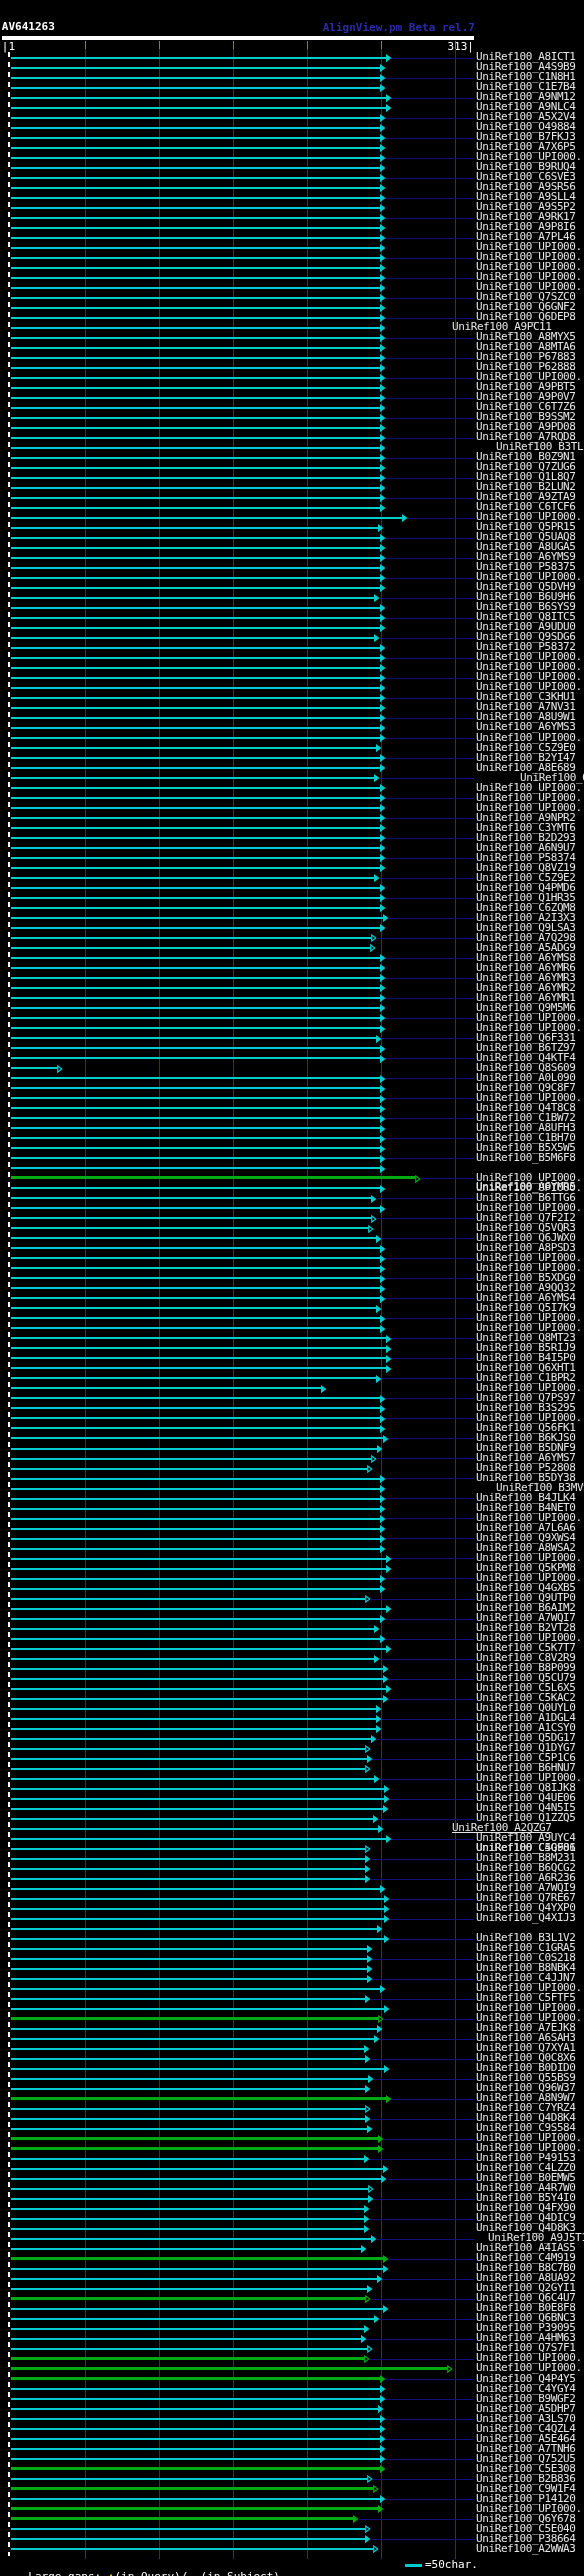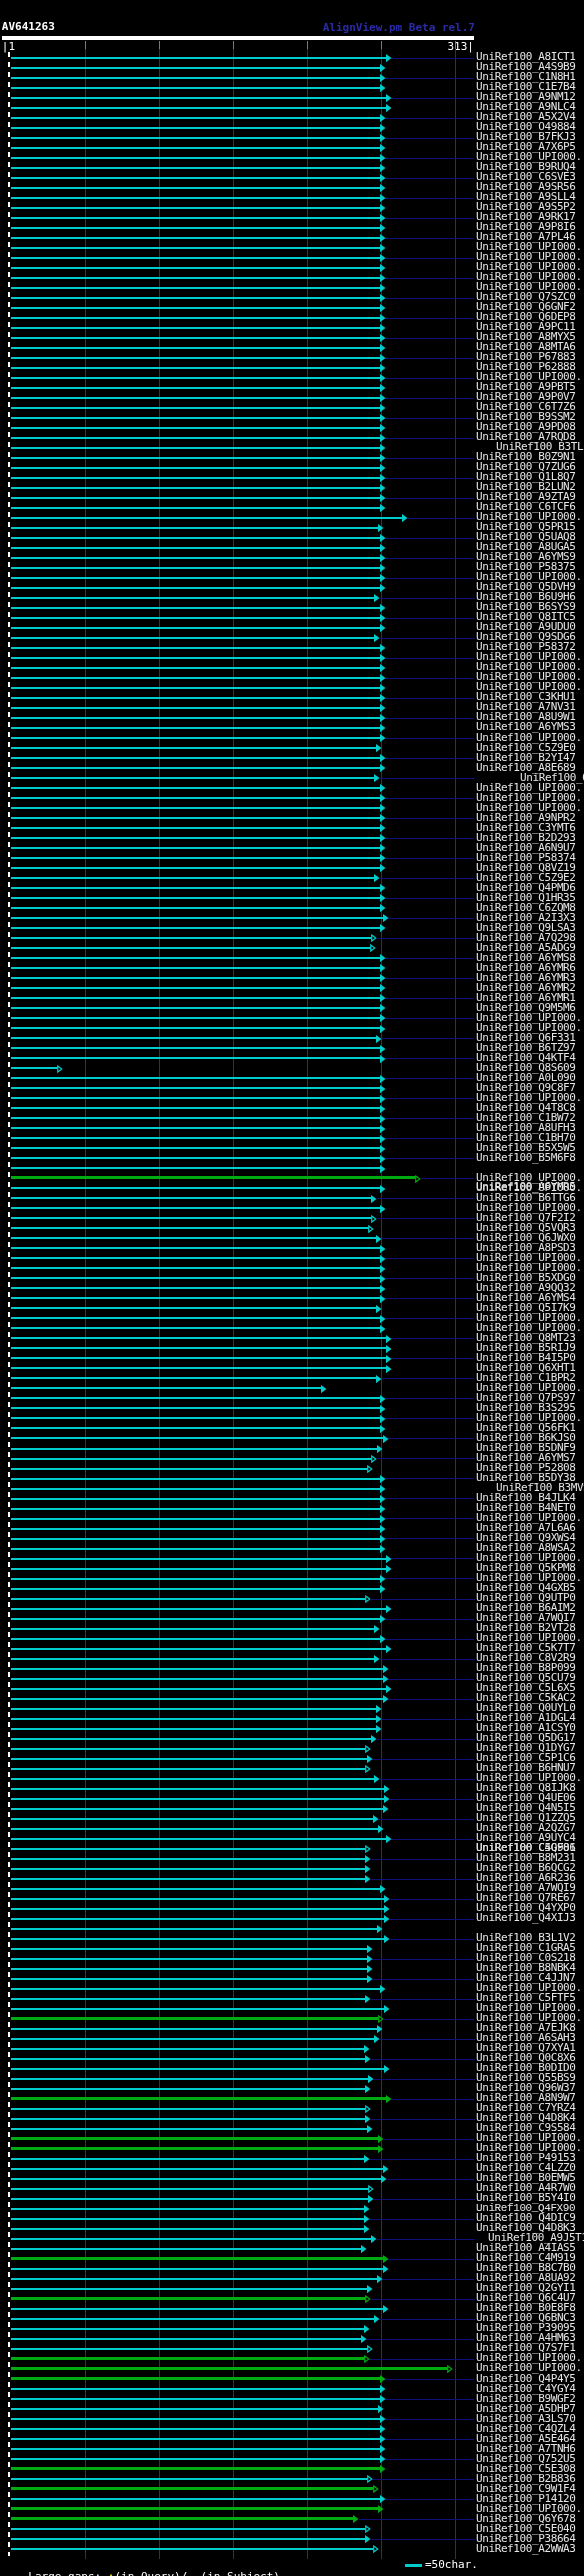--- a/index.html
+++ b/index.html
@@ -182,21 +182,21 @@
       <div style="position: absolute; left: 385px; top: 318px; width: 89px; height: 0.9px; background: rgb(16, 16, 125);"></div>
       <div style="position: absolute; left: 11px; top: 317px; width: 370px; height: 1.8px; background: rgb(0, 204, 204);"></div>
       <svg width="5.5" height="8.2" viewBox="0 0 6 9" style="position: absolute; left: 380px; top: 314px;">
         <path d="M0,0 L6,4.5 L0,9 Z" fill="#00cccc"></path>
       </svg>
       <div class=" hitlabel" style="position: absolute; left: 476px; top: 312px;">UniRef100_Q6DEP8</div>
       <div style="position: absolute; left: 11px; top: 327px; width: 370px; height: 1.8px; background: rgb(0, 204, 204);"></div>
       <svg width="5.5" height="8.2" viewBox="0 0 6 9" style="position: absolute; left: 380px; top: 324px;">
         <path d="M0,0 L6,4.5 L0,9 Z" fill="#00cccc"></path>
       </svg>
-      <div class=" hitlabel" style="position: absolute; left: 476px; top: 322px;">UniRef100_A9PC11</div>
+      <div class=" hitlabel" style="position: absolute; left: 452px; top: 322px;">UniRef100_A9PC11</div>
       <div style="position: absolute; left: 385px; top: 338px; width: 89px; height: 0.9px; background: rgb(16, 16, 125);"></div>
       <div style="position: absolute; left: 11px; top: 337px; width: 370px; height: 1.8px; background: rgb(0, 204, 204);"></div>
       <svg width="5.5" height="8.2" viewBox="0 0 6 9" style="position: absolute; left: 380px; top: 334px;">
         <path d="M0,0 L6,4.5 L0,9 Z" fill="#00cccc"></path>
       </svg>
       <div class=" hitlabel" style="position: absolute; left: 476px; top: 332px;">UniRef100_A8MYX5</div>
       <div style="position: absolute; left: 11px; top: 347px; width: 370px; height: 1.8px; background: rgb(0, 204, 204);"></div>
       <svg width="5.5" height="8.2" viewBox="0 0 6 9" style="position: absolute; left: 380px; top: 344px;">
         <path d="M0,0 L6,4.5 L0,9 Z" fill="#00cccc"></path>
       </svg>
@@ -1007,21 +1007,21 @@
       <div style="position: absolute; left: 378px; top: 1819px; width: 96px; height: 0.9px; background: rgb(16, 16, 125);"></div>
       <div style="position: absolute; left: 11px; top: 1818px; width: 363px; height: 1.8px; background: rgb(0, 204, 204);"></div>
       <svg width="5.5" height="8.2" viewBox="0 0 6 9" style="position: absolute; left: 373px; top: 1815px;">
         <path d="M0,0 L6,4.5 L0,9 Z" fill="#00cccc"></path>
       </svg>
       <div class=" hitlabel" style="position: absolute; left: 476px; top: 1813px;">UniRef100_Q1ZZQ5</div>
       <div style="position: absolute; left: 11px; top: 1828px; width: 368px; height: 1.8px; background: rgb(0, 204, 204);"></div>
       <svg width="5.5" height="8.2" viewBox="0 0 6 9" style="position: absolute; left: 378px; top: 1825px;">
         <path d="M0,0 L6,4.5 L0,9 Z" fill="#00cccc"></path>
       </svg>
-      <div class=" hitlabel" style="position: absolute; left: 476px; top: 1823px;">UniRef100_A2QZG7</div>
+      <div class=" hitlabel" style="position: absolute; left: 452px; top: 1823px; text-decoration: underline;">UniRef100_A2QZG7</div>
       <div style="position: absolute; left: 391px; top: 1839px; width: 83px; height: 0.9px; background: rgb(16, 16, 125);"></div>
       <div style="position: absolute; left: 11px; top: 1838px; width: 376px; height: 1.8px; background: rgb(0, 204, 204);"></div>
       <svg width="5.5" height="8.2" viewBox="0 0 6 9" style="position: absolute; left: 386px; top: 1835px;">
         <path d="M0,0 L6,4.5 L0,9 Z" fill="#00cccc"></path>
       </svg>
       <div class=" hitlabel" style="position: absolute; left: 476px; top: 1833px;">UniRef100_A9UYC4</div>
       <div style="position: absolute; left: 11px; top: 1848px; width: 355px; height: 1.8px; background: rgb(0, 204, 204);"></div>
       <svg width="5.5" height="8.2" viewBox="0 0 6 9" style="position: absolute; left: 365px; top: 1845px;">
         <path d="M0.8,1.2 L5.2,4.5 L0.8,7.8 Z" fill="#000" stroke="#00cccc" stroke-width="1.3"></path>
       </svg>
@@ -1216,21 +1216,21 @@
       <div style="position: absolute; left: 374px; top: 2199px; width: 101px; height: 0.9px; background: rgb(16, 16, 125);"></div>
       <div style="position: absolute; left: 11px; top: 2198px; width: 358px; height: 1.8px; background: rgb(0, 204, 204);"></div>
       <svg width="5.5" height="8.2" viewBox="0 0 6 9" style="position: absolute; left: 368px; top: 2195px;">
         <path d="M0,0 L6,4.5 L0,9 Z" fill="#00cccc"></path>
       </svg>
       <div class=" hitlabel" style="position: absolute; left: 476px; top: 2193px;">UniRef100_B5Y4I0</div>
       <div style="position: absolute; left: 11px; top: 2208px; width: 354px; height: 1.8px; background: rgb(0, 204, 204);"></div>
       <svg width="5.5" height="8.2" viewBox="0 0 6 9" style="position: absolute; left: 364px; top: 2205px;">
         <path d="M0,0 L6,4.5 L0,9 Z" fill="#00cccc"></path>
       </svg>
-      <div class=" hitlabel" style="position: absolute; left: 476px; top: 2203px; font-family: Liberation Mono, monospace;">UniRef100_Q4FX90</div>
+      <div class=" hitlabel" style="position: absolute; left: 476px; top: 2203px;">UniRef100_Q4FX90</div>
       <div style="position: absolute; left: 369px; top: 2219px; width: 105px; height: 0.9px; background: rgb(16, 16, 125);"></div>
       <div style="position: absolute; left: 11px; top: 2218px; width: 354px; height: 1.8px; background: rgb(0, 204, 204);"></div>
       <svg width="5.5" height="8.2" viewBox="0 0 6 9" style="position: absolute; left: 364px; top: 2215px;">
         <path d="M0,0 L6,4.5 L0,9 Z" fill="#00cccc"></path>
       </svg>
       <div class=" hitlabel" style="position: absolute; left: 476px; top: 2213px;">UniRef100_Q4DIC9</div>
       <div style="position: absolute; left: 11px; top: 2228px; width: 354px; height: 1.8px; background: rgb(0, 204, 204);"></div>
       <svg width="5.5" height="8.2" viewBox="0 0 6 9" style="position: absolute; left: 364px; top: 2225px;">
         <path d="M0,0 L6,4.5 L0,9 Z" fill="#00cccc"></path>
       </svg>

